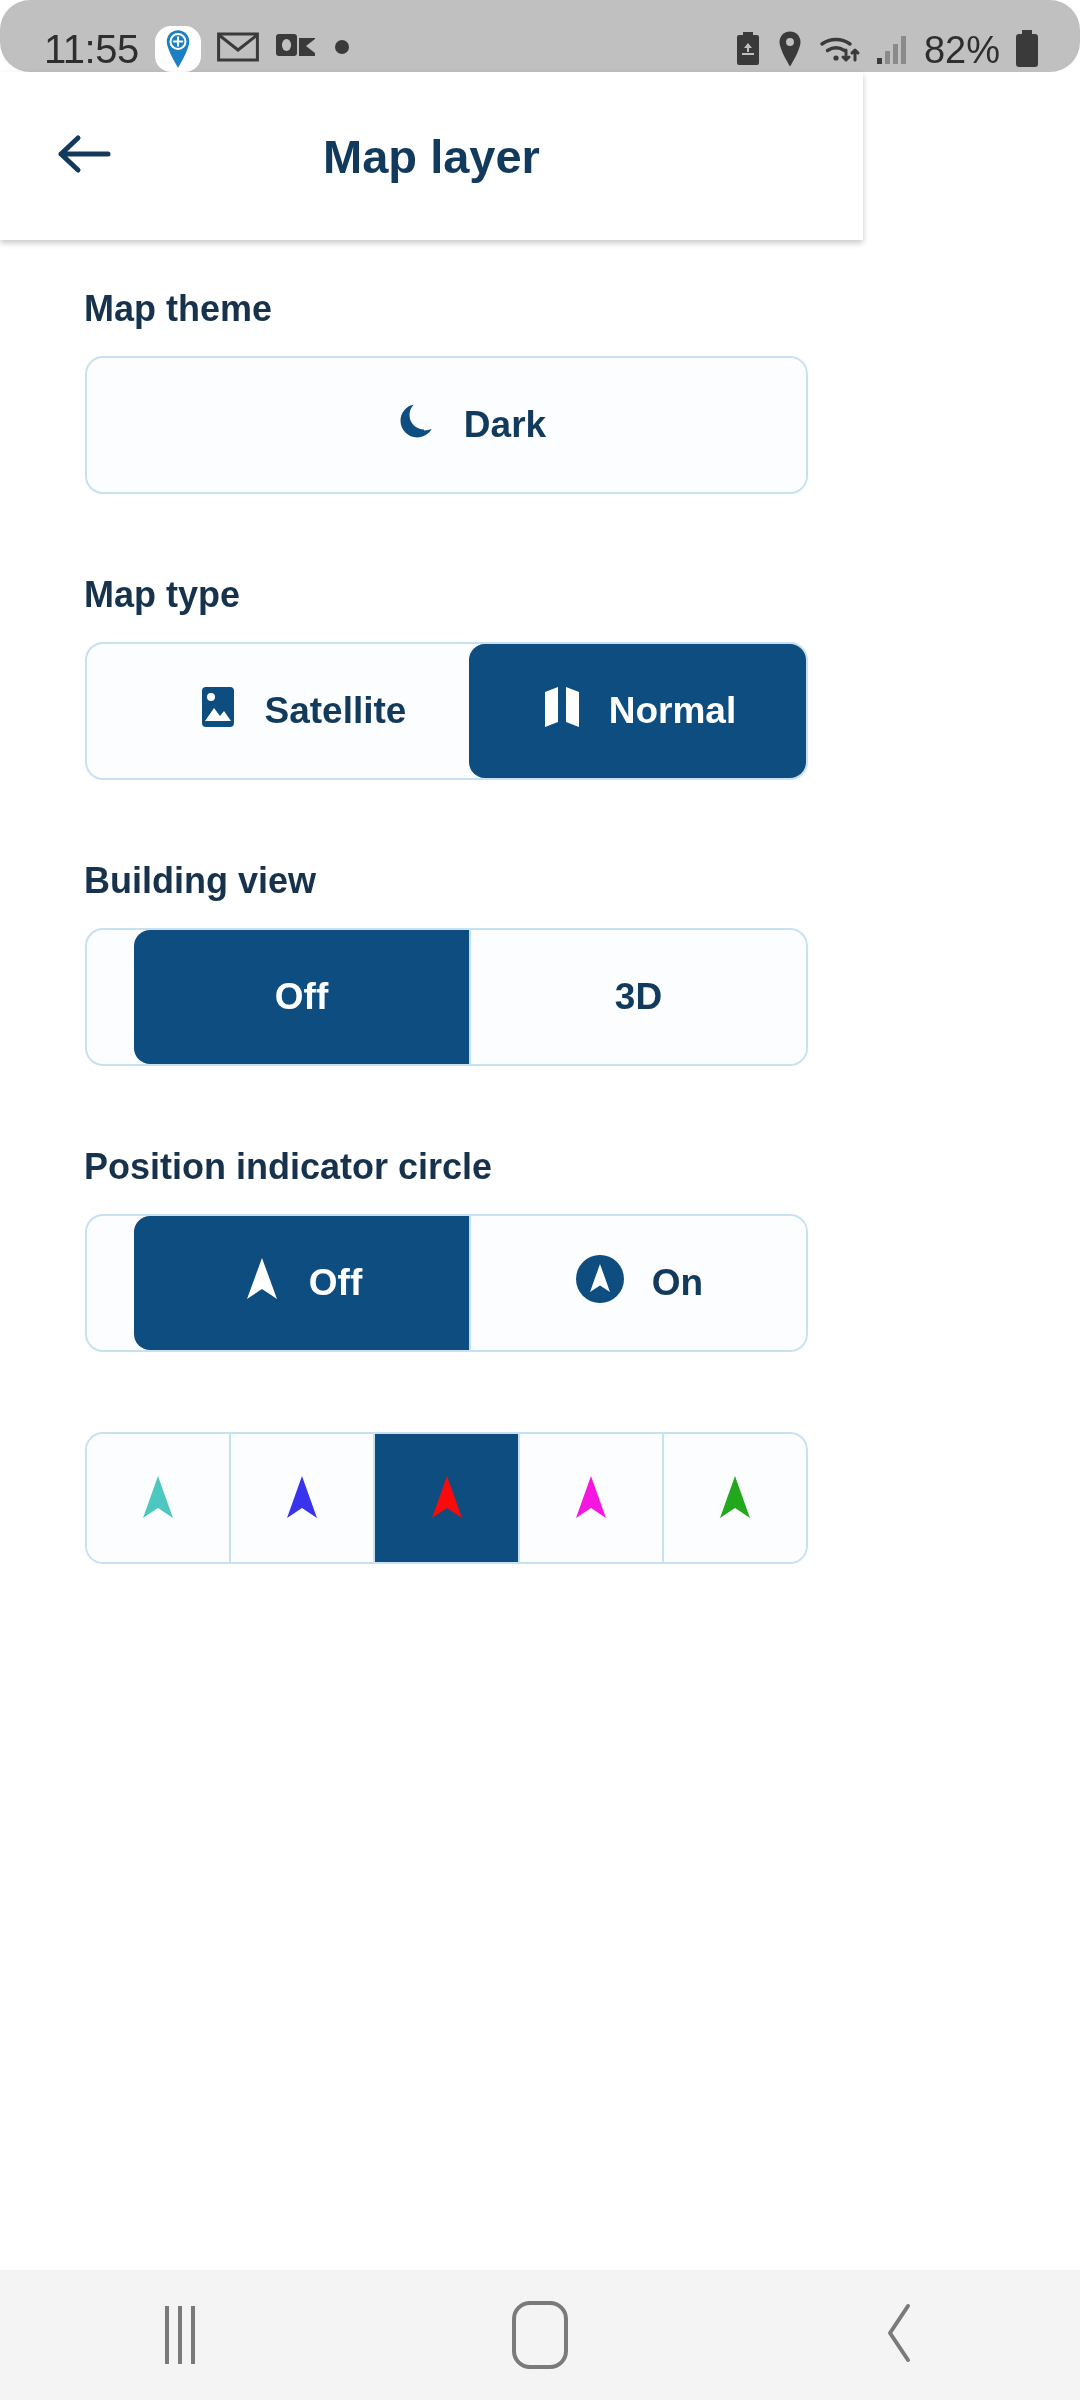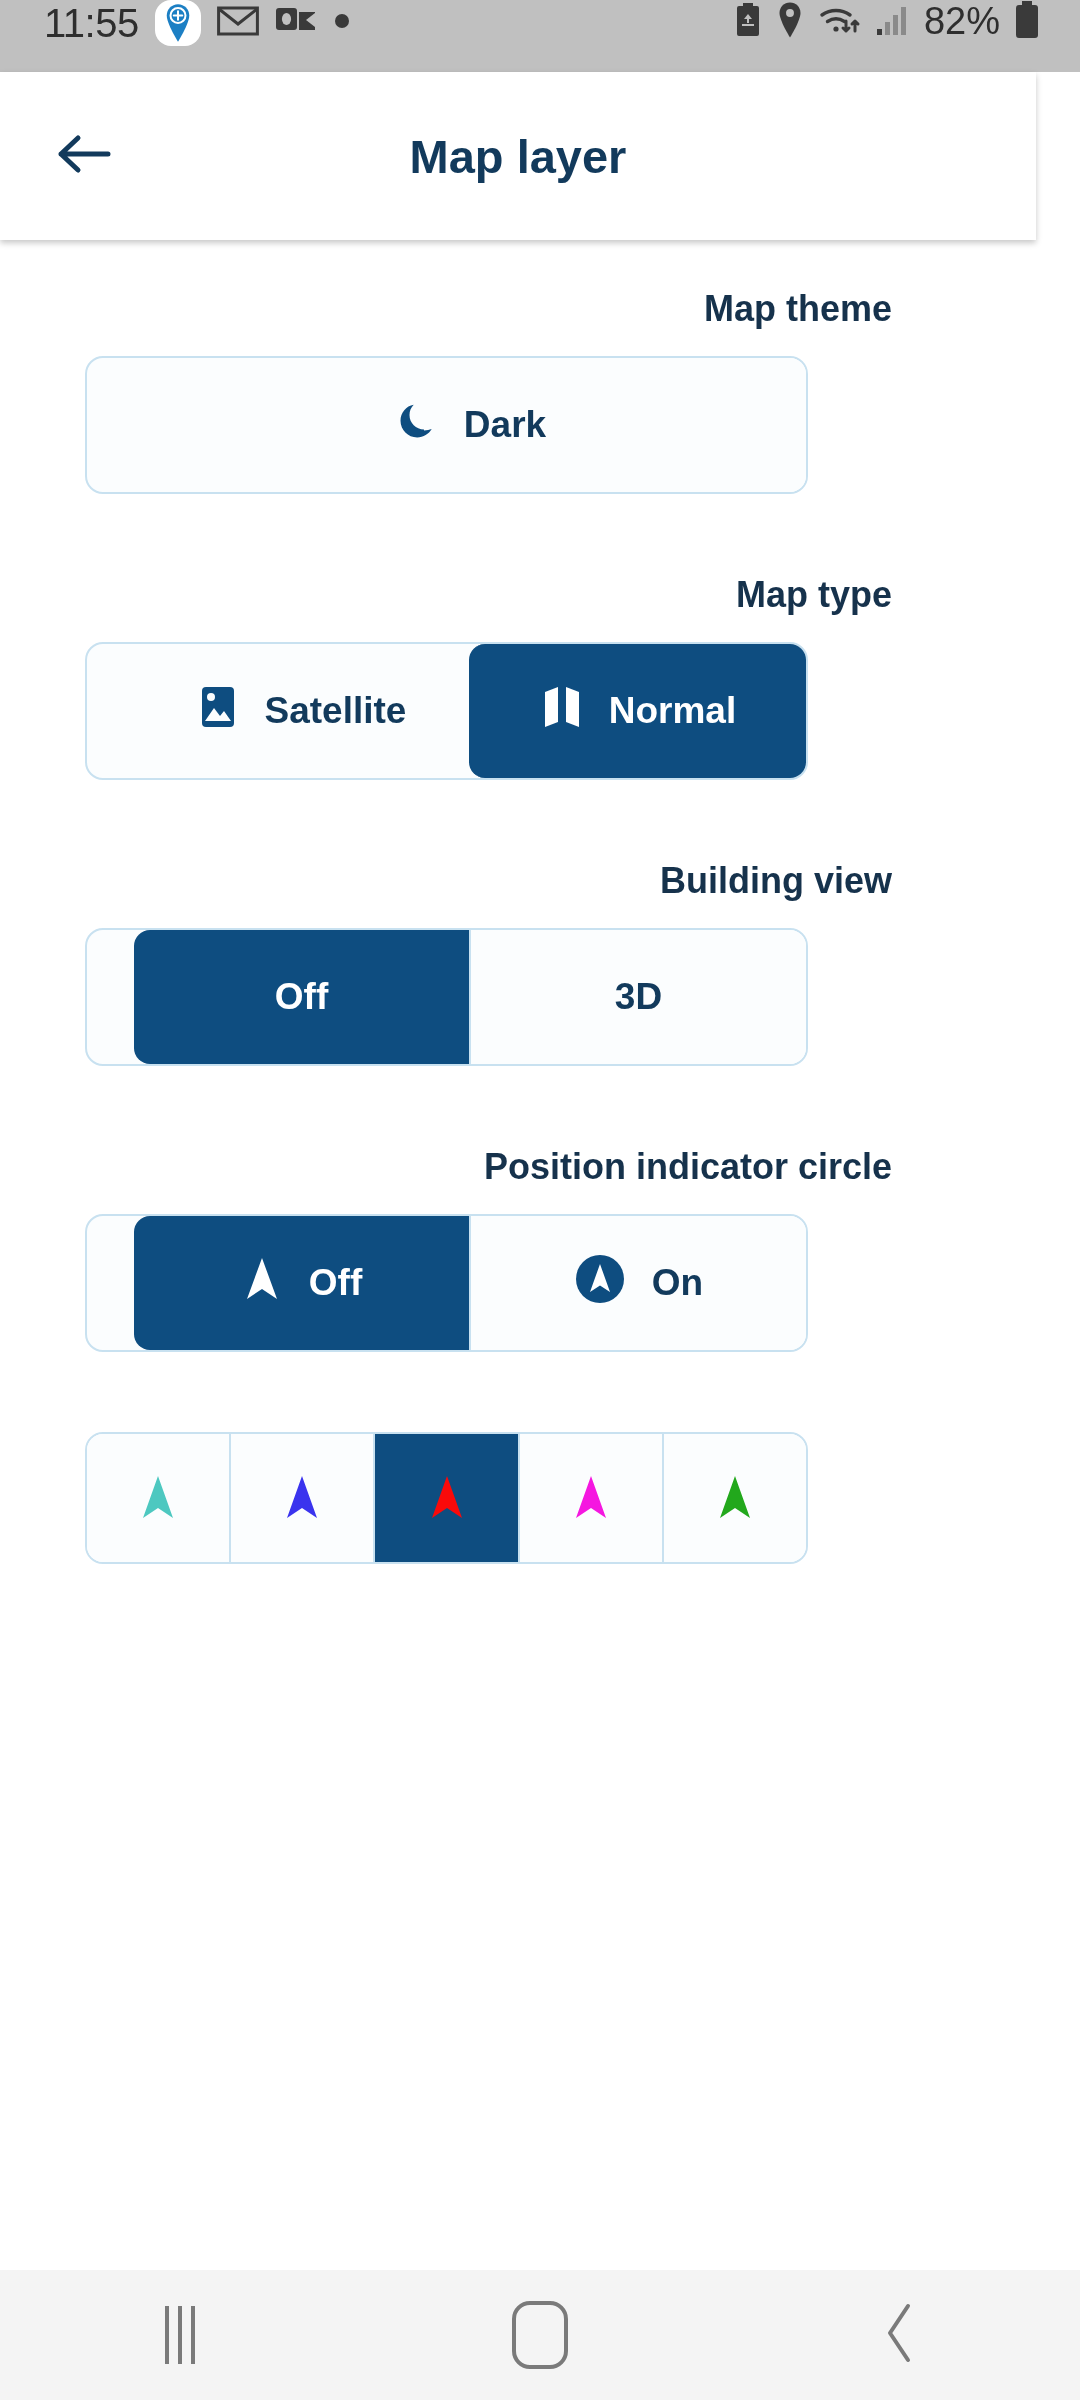--- a/index.html
+++ b/index.html
@@ -8,36 +8,37 @@
     background:#ffffff;
     font-family:"Liberation Sans", sans-serif;
     overflow:hidden;
   }
 
   
   .statusbar{
     position:absolute; top:0; left:0;
     width:1080px; height:72px;
     background:#c0c0c0;
-    display:flex; align-items:flex-start;
+    display:flex; align-items:flex-end;
     color:#3a3a3a;
+    border-radius:30px;
   }
   .sb-left{ display:flex; align-items:center; margin-left:44px; gap:16px; }
   .sb-time{ font-size:40px; font-weight:400; color:#2e2e2e; letter-spacing:-0.5px; }
   .sb-right{ display:flex; align-items:center; margin-left:auto; margin-right:40px; gap:14px; }
   .sb-pct{ font-size:38px; font-weight:500; color:#2e2e2e; }
   .pin-badge{
     width:46px; height:46px; border-radius:16px; background:#ffffff;
     display:flex; align-items:center; justify-content:center;
   }
 
   
   .appbar{
     position:absolute; top:72px; left:0;
-    width:1036px; height:168px;
+    width:863px; height:168px;
     background:#ffffff;
     display:flex; align-items:center;
     box-shadow:0 3px 6px rgba(0,0,0,0.22);
     z-index:5;
   }
   .back-btn{
     width:96px; height:96px; margin-left:36px;
     display:flex; align-items:center; justify-content:center;
   }
   .appbar-title{
@@ -45,21 +46,20 @@
     font-size:47px; font-weight:bold; color:#123a5c;
     pointer-events:none;
   }
 
   
   .content{
     position:absolute; top:240px; left:0;
     width:892px; height:2030px;
     background:#ffffff;
     padding-top:48px;
-    text-align:right;
   }
   .section{ margin-bottom:6px; }
   .section-title{
     font-size:36px; font-weight:bold; color:#16324c;
     margin-left:84px; margin-bottom:26px;
   }
 
   .seg-wrap{
     margin:0 84px 0 85px;
     height:138px;

